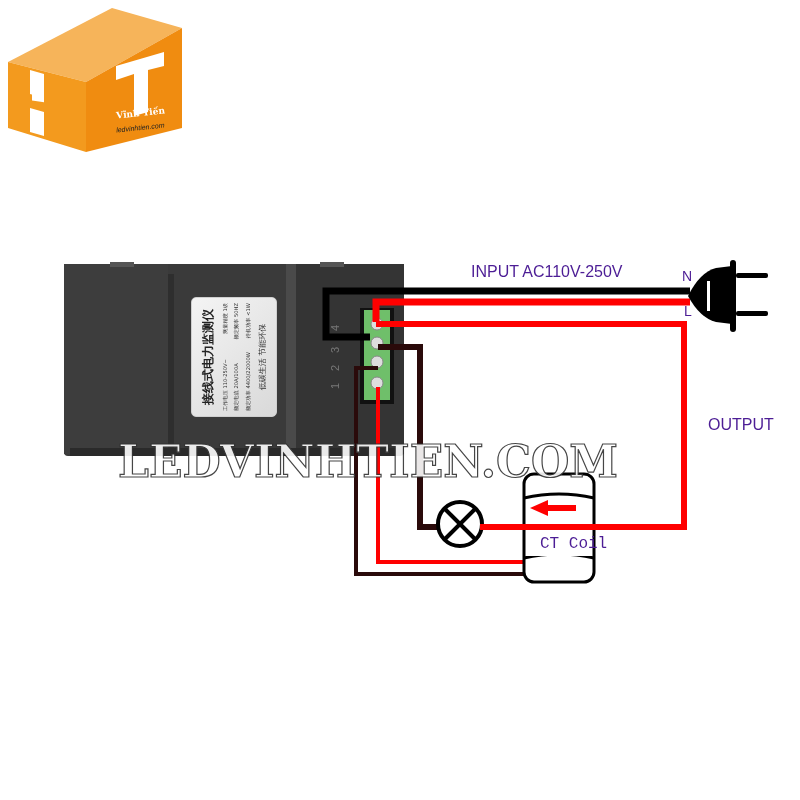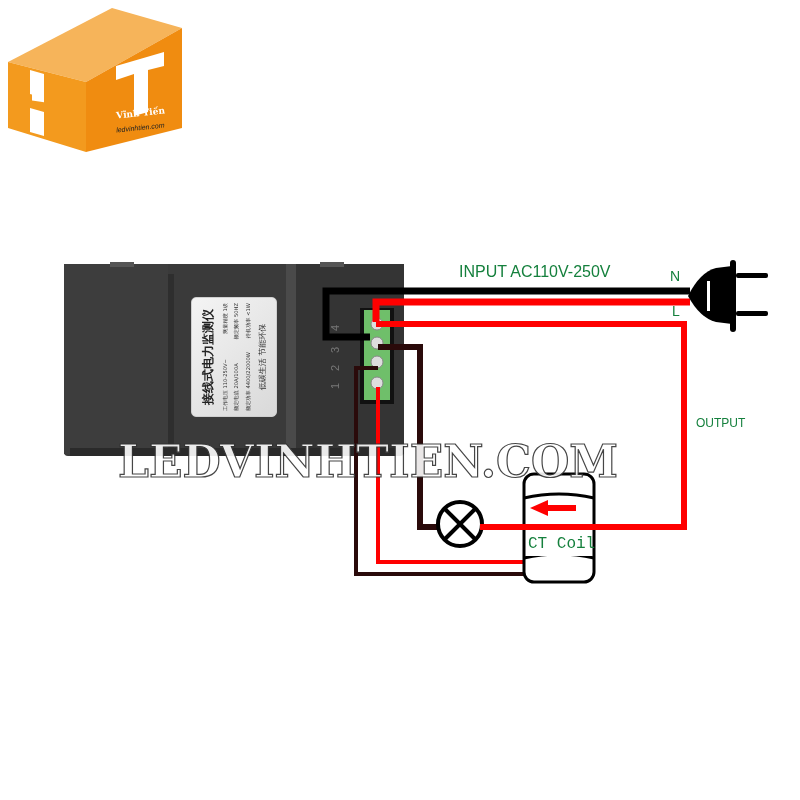--- a/index.html
+++ b/index.html
@@ -1,19 +1,19 @@
 <!DOCTYPE html>
 <html><head>
 <meta charset="utf-8">
 <style>
   html, body { margin: 0; padding: 0; background: #ffffff; }
   body { width: 800px; height: 800px; position: relative; overflow: hidden; font-family: "Liberation Sans", sans-serif; }
   .abs { position: absolute; }
   svg { position: absolute; left: 0; top: 0; }
-  .lbl { font-family: "Liberation Sans", sans-serif; color: #15803d; }
+  .lbl { font-family: "Liberation Sans", sans-serif; color: #4c1d95; margin-left: 12px; }
   .label-card { position: absolute; left: 191px; top: 297px; width: 84px; height: 118px; background: linear-gradient(135deg,#f4f4f4,#d9d9d9); border-radius: 5px; border: 1px solid #cfcfcf; overflow: hidden; }
   .label-rot { position: absolute; left: 50%; top: 50%; width: 116px; height: 82px; transform: translate(-50%,-50%) rotate(-90deg); display: flex; flex-direction: column; justify-content: space-evenly; padding: 2px 4px; box-sizing: border-box; }
   .label-title { font-family: "DejaVu Sans", sans-serif; font-size: 12px; font-weight: bold; color: #222; text-align: center; white-space: nowrap; }
   .label-spec { font-family: "DejaVu Sans", sans-serif; font-size: 5.2px; color: #333; white-space: nowrap; display: flex; justify-content: space-between; }
   .label-foot { font-family: "DejaVu Sans", sans-serif; font-size: 8px; color: #333; text-align: center; white-space: nowrap; }
   .watermark { position: absolute; left: 118px; top: 436px; font-family: "DejaVu Serif", serif; font-size: 44px; font-weight: bold; color: #ffffff; letter-spacing: 0px; -webkit-text-stroke: 1.2px #333; white-space: nowrap; opacity: 0.9; }
   .logo-url { position: absolute; left: 116px; top: 124px; font-size: 7px; color: #222; font-style: italic; transform: rotate(-6deg); }
   .logo-brand { position: absolute; left: 116px; top: 108px; font-family: "DejaVu Serif", serif; font-size: 9px; font-weight: bold; color: #fff; transform: rotate(-6deg); }
 </style>
 </head>
@@ -123,15 +123,15 @@
     <rect x="707" y="281" width="3" height="30" fill="#fff"></rect>
   </g>
 </svg>
 
 <div class="abs" style="left:526px;top:532px;width:66px;height:24px;background:#fff;"></div>
 <div class="abs lbl" style="left:528px;top:535px;font-size:16px;font-family:Liberation Mono, monospace;">CT Coil</div>
 
 <div class="abs lbl" style="left:459px;top:263px;font-size:16px;">INPUT AC110V-250V</div>
 <div class="abs lbl" style="left:670px;top:268px;font-size:14px;">N</div>
 <div class="abs lbl" style="left:672px;top:303px;font-size:14px;">L</div>
-<div class="abs lbl" style="left:696px;top:416px;font-size:12px;">OUTPUT</div>
+<div class="abs lbl" style="left:696px;top:416px;font-size:16px;">OUTPUT</div>
 
 <div class="watermark">LEDVINHTIEN.COM</div>
 
 </body></html>

